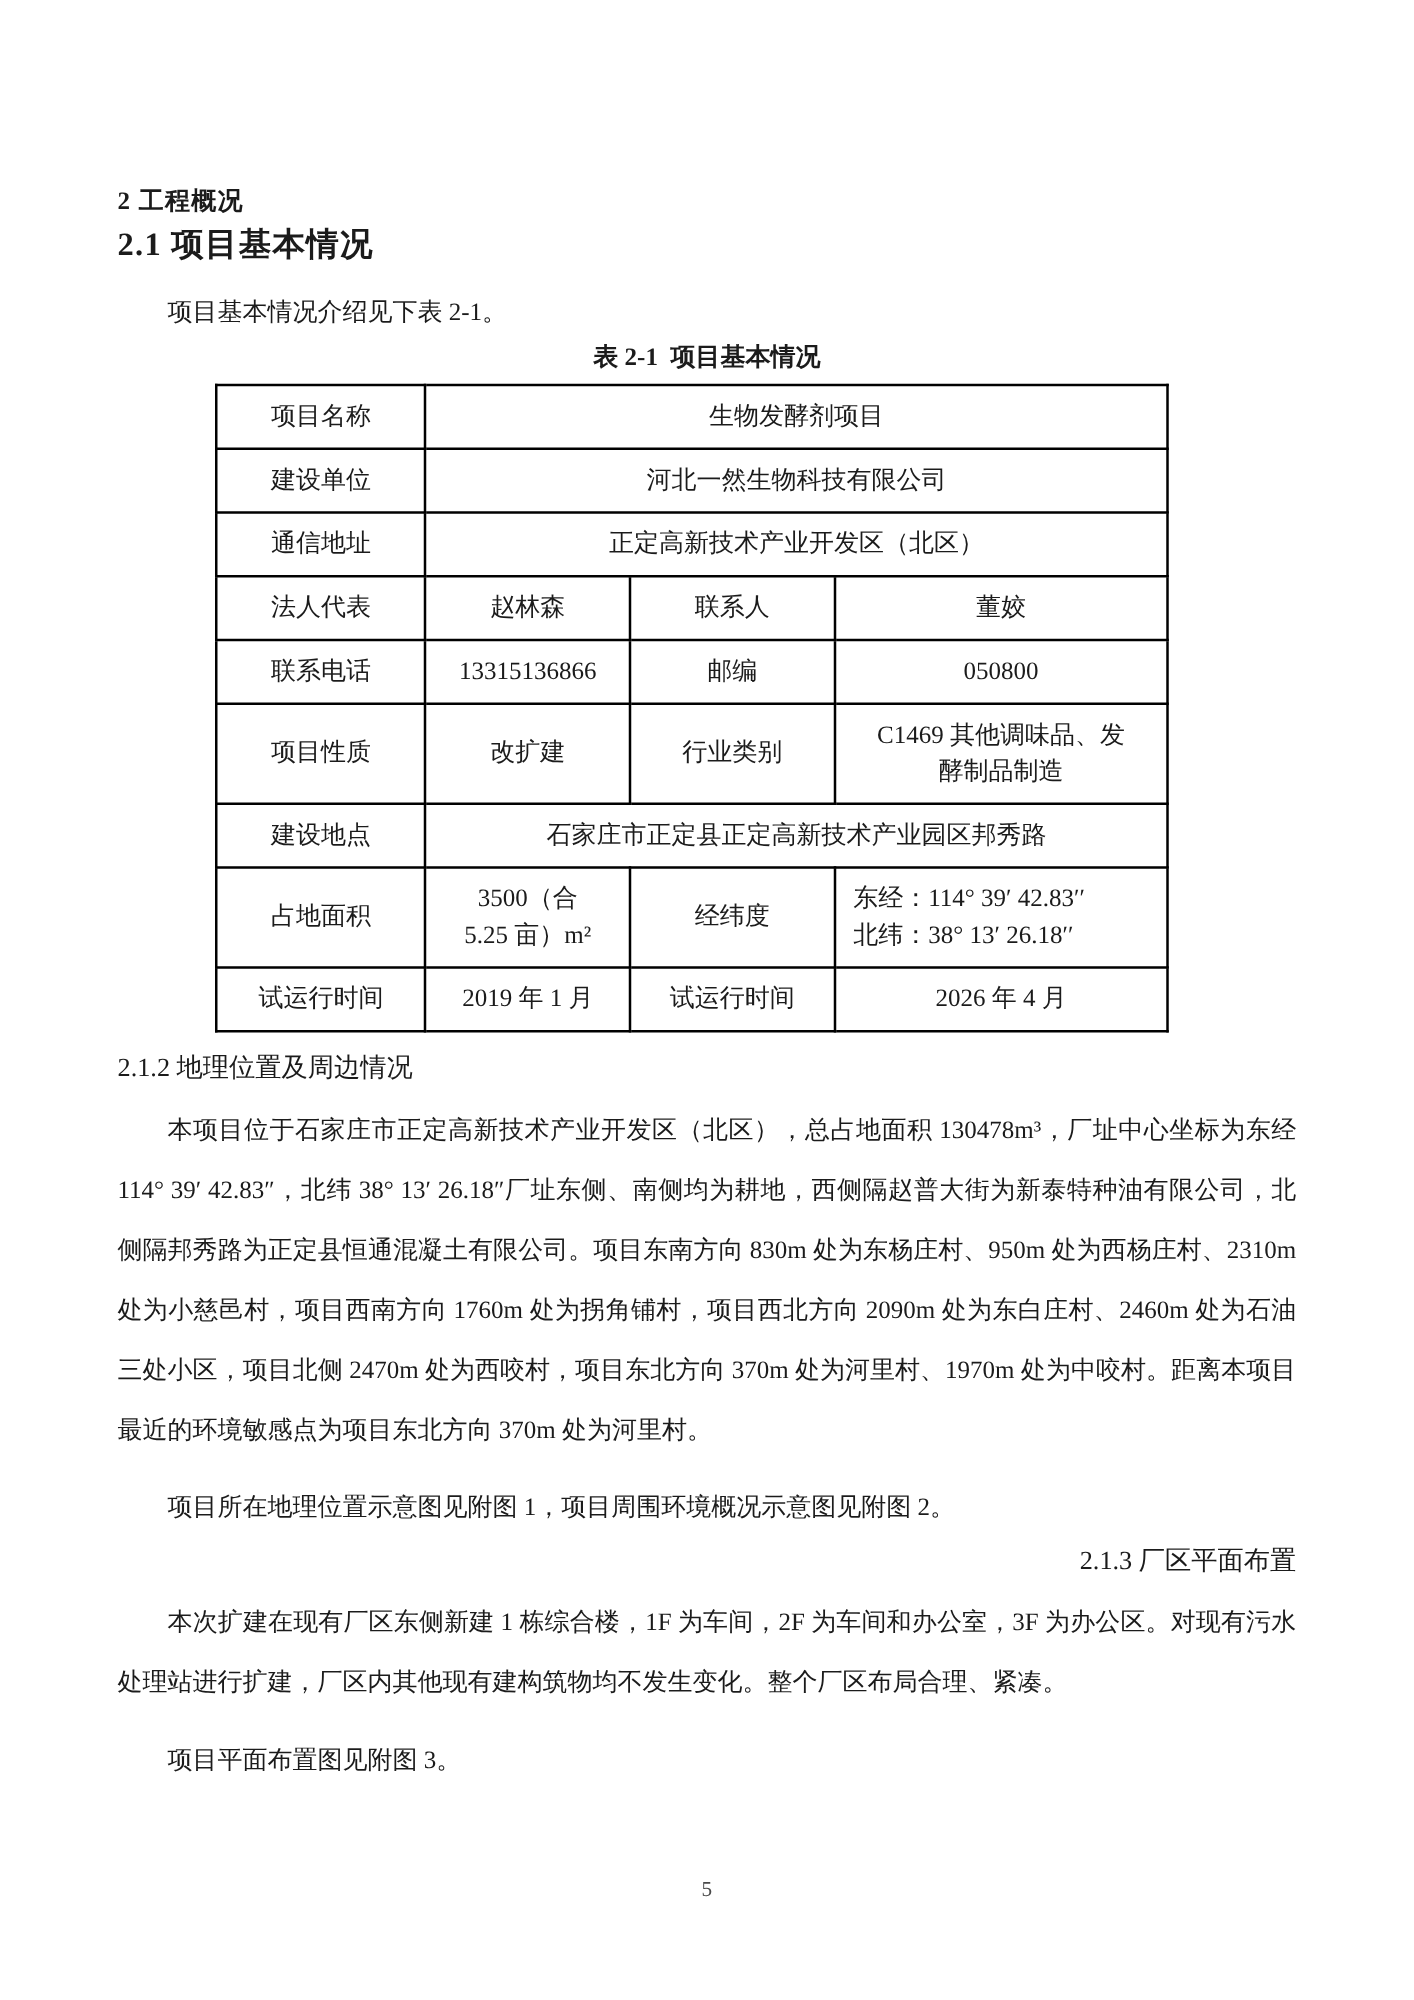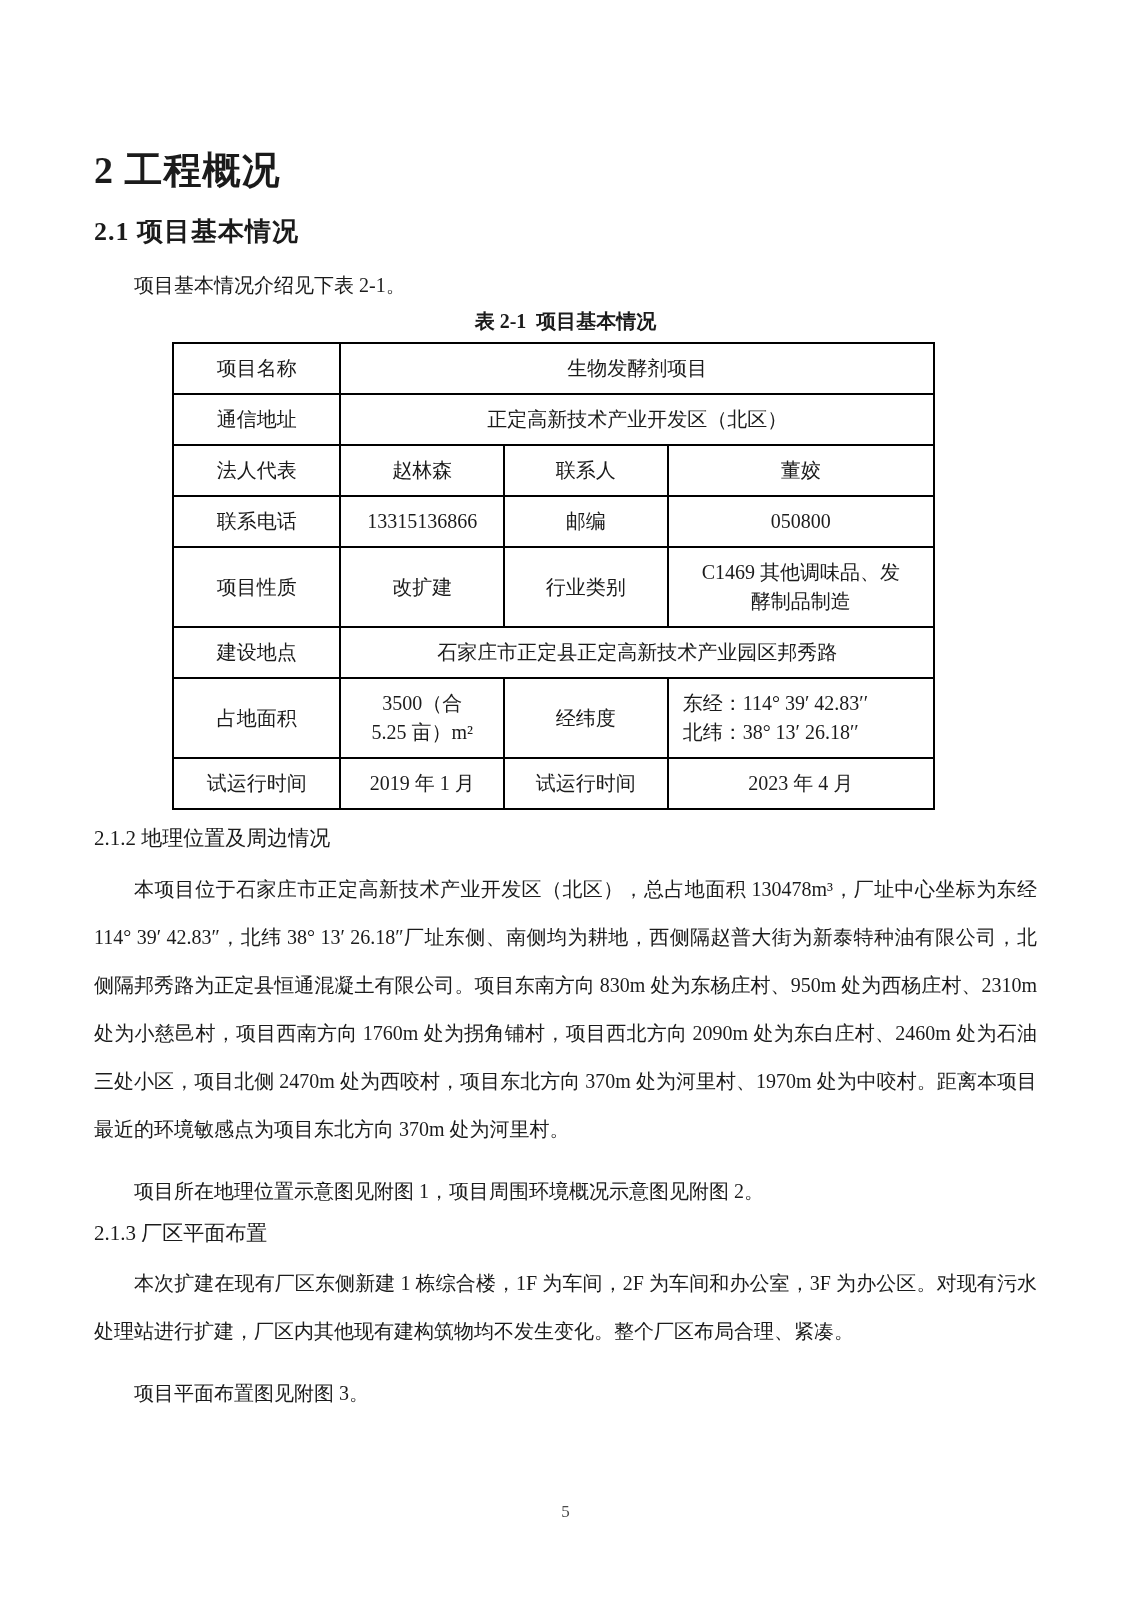--- a/index.html
+++ b/index.html
@@ -13,24 +13,24 @@
     position: relative;
     overflow: hidden;
     font-family: "Liberation Serif", "DejaVu Serif", serif;
     color: #1b1b1b;
   }
   .page {
     padding: 150px 94px 0 94px;
     box-sizing: border-box;
   }
   .doc-h1 {
-    font-size: 38px;
+    font-size: 20px;
     font-weight: bold;
     line-height: 1.1;
-    margin: 0 0 26px 0;
+    margin: 0 0 10px 0;
     letter-spacing: 1px;
   }
   .doc-h2 {
     font-size: 26px;
     font-weight: bold;
     line-height: 1.1;
     margin: 0 0 24px 0;
     letter-spacing: 1px;
   }
   .doc-h3 {
@@ -110,20 +110,24 @@
       <col style="width:21.5%">
       <col style="width:21.5%">
       <col style="width:35%">
     </colgroup>
     <tbody>
       <tr>
         <td>项目名称</td>
         <td colspan="3">生物发酵剂项目</td>
       </tr>
       <tr>
+        <td>建设单位</td>
+        <td colspan="3">河北一然生物科技有限公司</td>
+      </tr>
+      <tr>
         <td>通信地址</td>
         <td colspan="3">正定高新技术产业开发区（北区）</td>
       </tr>
       <tr>
         <td>法人代表</td>
         <td>赵林森</td>
         <td>联系人</td>
         <td>董姣</td>
       </tr>
       <tr>
@@ -148,28 +152,28 @@
         <td>经纬度</td>
         <td class="latlng-cell">
           <span class="latlng-line">东经：114° 39′ 42.83′′</span>
           <span class="latlng-line">北纬：38° 13′ 26.18′′</span>
         </td>
       </tr>
       <tr>
         <td>试运行时间</td>
         <td>2019 年 1 月</td>
         <td>试运行时间</td>
-        <td>2023 年 4 月</td>
+        <td>2026 年 4 月</td>
       </tr>
     </tbody>
   </table>
 
   <h3 class="doc-h3 h3-after-table">2.1.2 地理位置及周边情况</h3>
   <p class="para">本项目位于石家庄市正定高新技术产业开发区（北区），总占地面积 130478m³，厂址中心坐标为东经 114° 39′ 42.83″，北纬 38° 13′ 26.18″厂址东侧、南侧均为耕地，西侧隔赵普大街为新泰特种油有限公司，北侧隔邦秀路为正定县恒通混凝土有限公司。项目东南方向 830m 处为东杨庄村、950m 处为西杨庄村、2310m 处为小慈邑村，项目西南方向 1760m 处为拐角铺村，项目西北方向 2090m 处为东白庄村、2460m 处为石油三处小区，项目北侧 2470m 处为西咬村，项目东北方向 370m 处为河里村、1970m 处为中咬村。距离本项目最近的环境敏感点为项目东北方向 370m 处为河里村。</p>
   <p class="para para-gap">项目所在地理位置示意图见附图 1，项目周围环境概况示意图见附图 2。</p>
 
-  <h3 class="doc-h3" style="margin-top:6px;">2.1.3 厂区平面布置</h3>
+  <h3 class="doc-h3" style="margin-top:6px;text-align:right;">2.1.3 厂区平面布置</h3>
   <p class="para">本次扩建在现有厂区东侧新建 1 栋综合楼，1F 为车间，2F 为车间和办公室，3F 为办公区。对现有污水处理站进行扩建，厂区内其他现有建构筑物均不发生变化。整个厂区布局合理、紧凑。</p>
   <p class="para para-gap">项目平面布置图见附图 3。</p>
 
 </div>
 
 <div class="page-number">5</div>
 
 </body></html>

